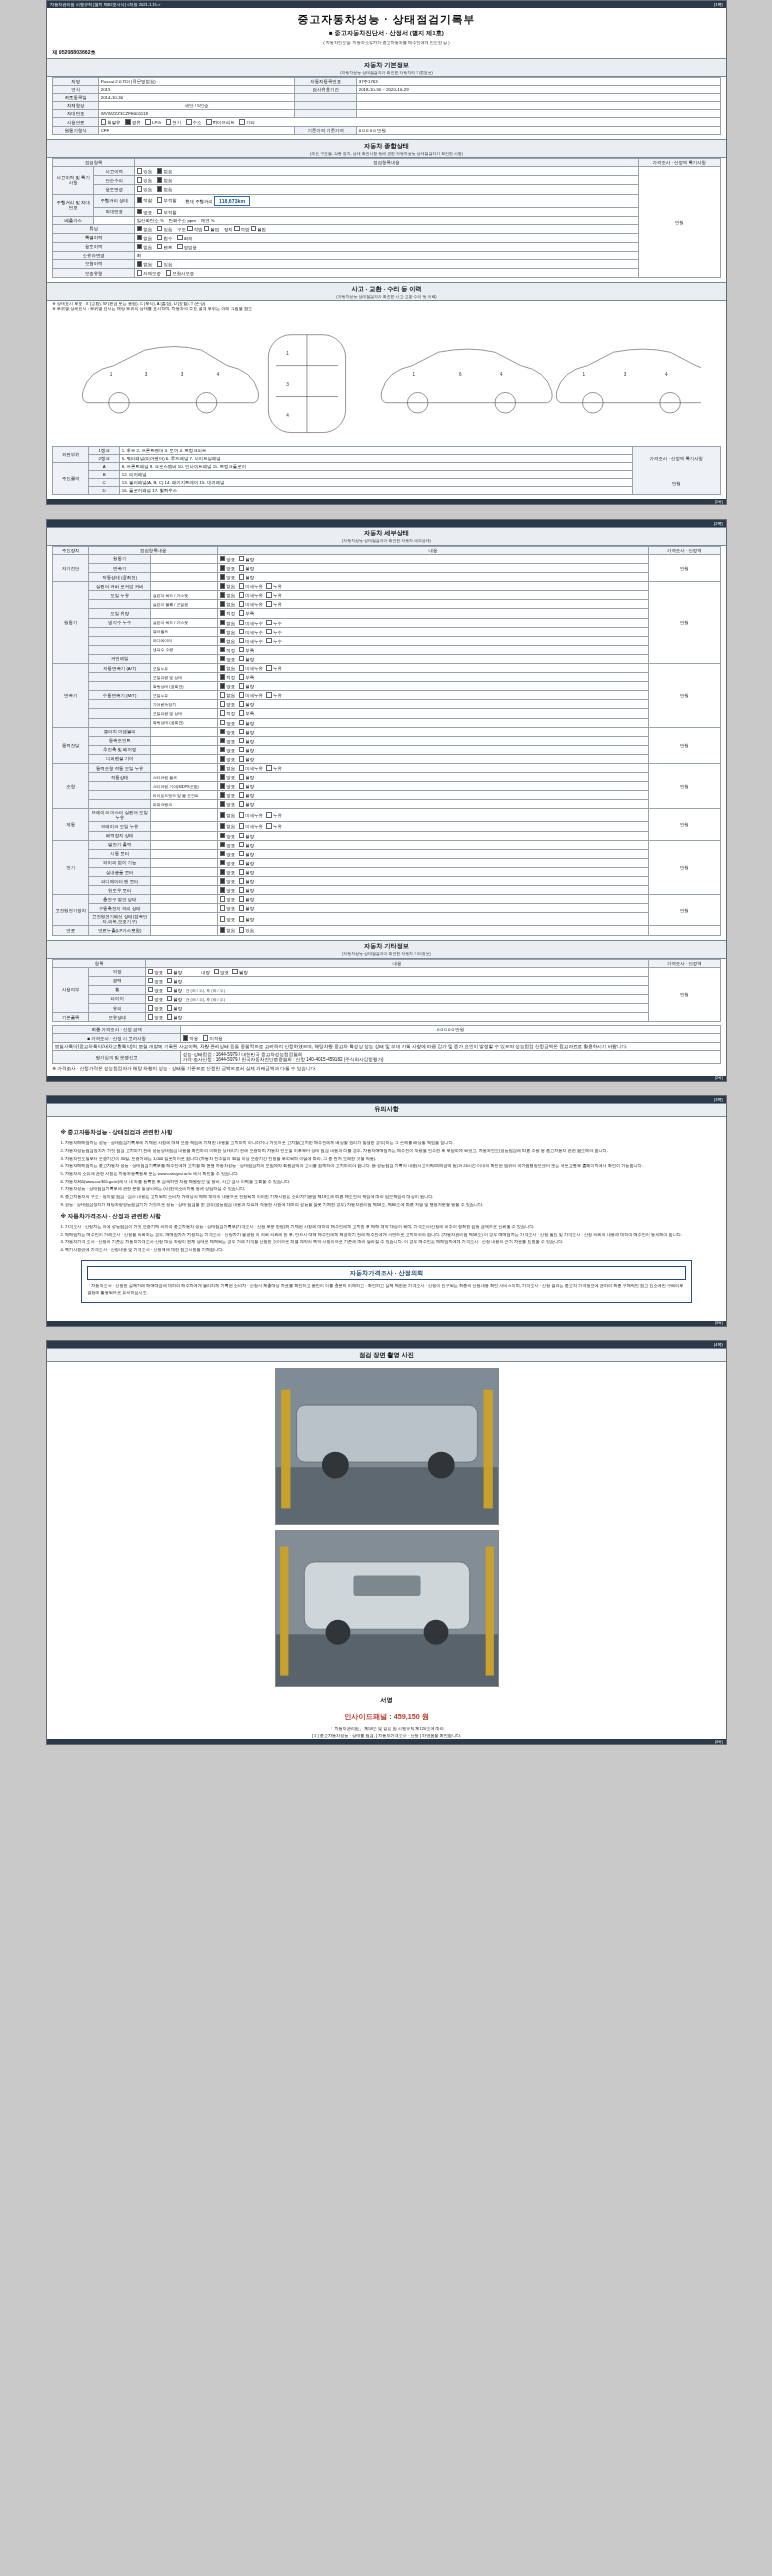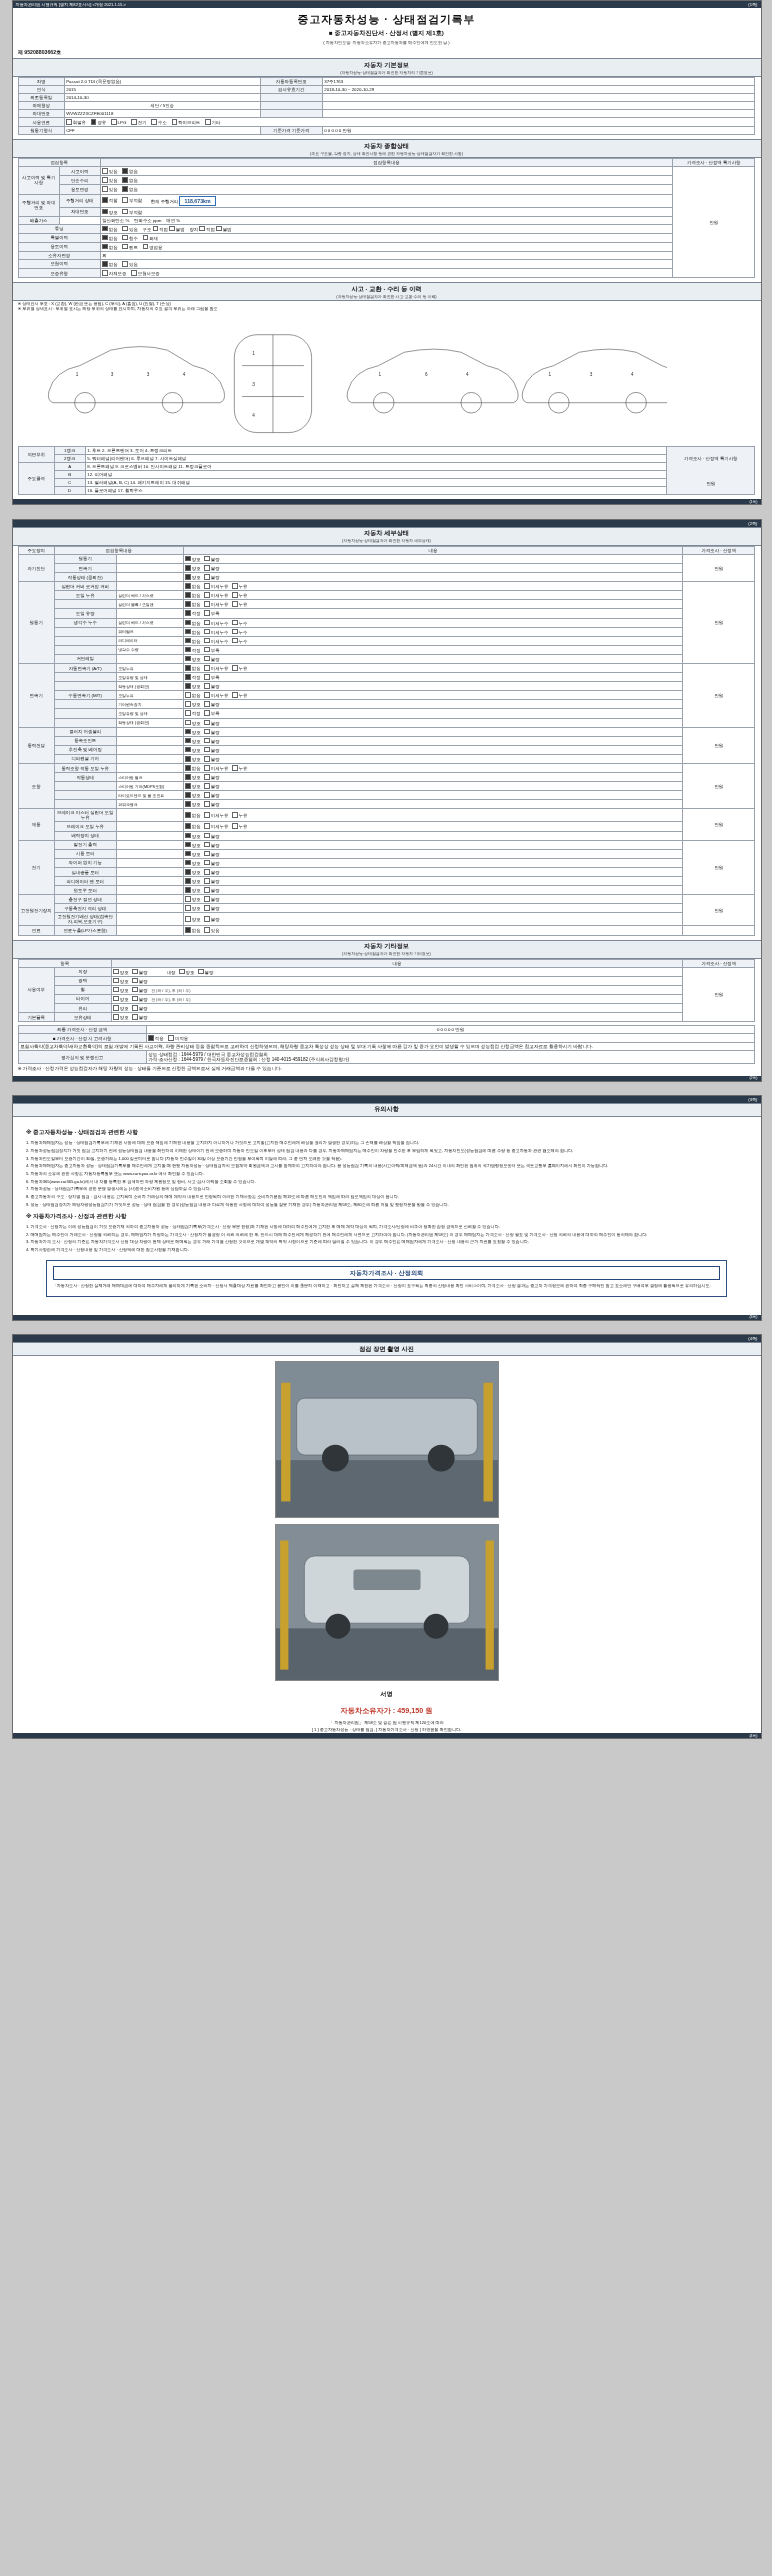--- a/index.html
+++ b/index.html
@@ -1,18 +1,18 @@
 <!DOCTYPE html>
 <html lang="ko" style="font-size:8.2px"><head>
 <meta charset="utf-8">
 <style>
   html,body{margin:0;padding:0;background:#c9c9c9;}
   body{font-family:"Liberation Sans","DejaVu Sans",sans-serif;color:#111;}
   .page{width:773px;margin:0 auto;position:relative;}
-  .sheet{background:#fff;border:0.5px solid #6b6b6b;margin:0 auto 13.4px auto;width:750px;box-sizing:border-box;padding:0;}
+  .sheet{background:#fff;border:0.5px solid #6b6b6b;margin:0 auto 13.4px auto;width:681px;box-sizing:border-box;padding:0;}
   .tiny{font-size:4.6px;}
   .hdrbar{background:#2b3a4a;color:#fff;font-size:4.1px;padding:1px 3.1px;display:flex;justify-content:space-between;}
   .title-wrap{text-align:center;padding:5.2px 0 2.1px 0;}
   .doc-title{font-size:10.8px;font-weight:bold;letter-spacing:1px;}
   .doc-sub{font-size:6.2px;margin-top:2.1px;font-weight:bold;}
   .doc-note{font-size:4.1px;color:#333;margin-top:1.5px;}
   .reg-no{font-size:5.2px;font-weight:bold;padding:2.1px 0 2.1px 5.2px;}
   .secbar{background:#e9eef3;border-top:0.5px solid #7d8896;border-bottom:0.5px solid #7d8896;text-align:center;font-size:6.2px;font-weight:bold;padding:1.5px 0;position:relative;}
   .secbar .sub{font-size:3.9px;font-weight:normal;display:block;color:#333;}
   table.grid{border-collapse:collapse;width:100%;font-size:4.4px;table-layout:fixed;}
@@ -736,21 +736,21 @@
         <rect x="150" y="86" width="130" height="40" rx="6" fill="#7d878e"></rect>
         <circle cx="120" cy="196" r="24" fill="#2f3538"></circle>
         <circle cx="310" cy="196" r="24" fill="#2f3538"></circle>
         <rect x="8" y="30" width="16" height="250" fill="#c7a02d"></rect>
         <rect x="406" y="30" width="16" height="250" fill="#c7a02d"></rect>
       </svg>
     </div>
 
     <div class="sign">서명</div>
     <div class="price">
-      <span>자동차소유자가 :</span>
+      <span>인사이드패널 :</span>
       <span>459,150 원</span>
     </div>
     <div class="footer-note">「 자동차관리법」 제58조 및 같은 법 시행규칙 제120조에 따라</div>
     <div class="footer-note">[ 1 ] 중고자동차성능 · 상태를 점검, [ 자동차가격조사 · 산정 ] 하였음을 확인합니다.</div>
     <div class="footline">(4쪽)</div>
   </div>
 
 </div>
 
 

